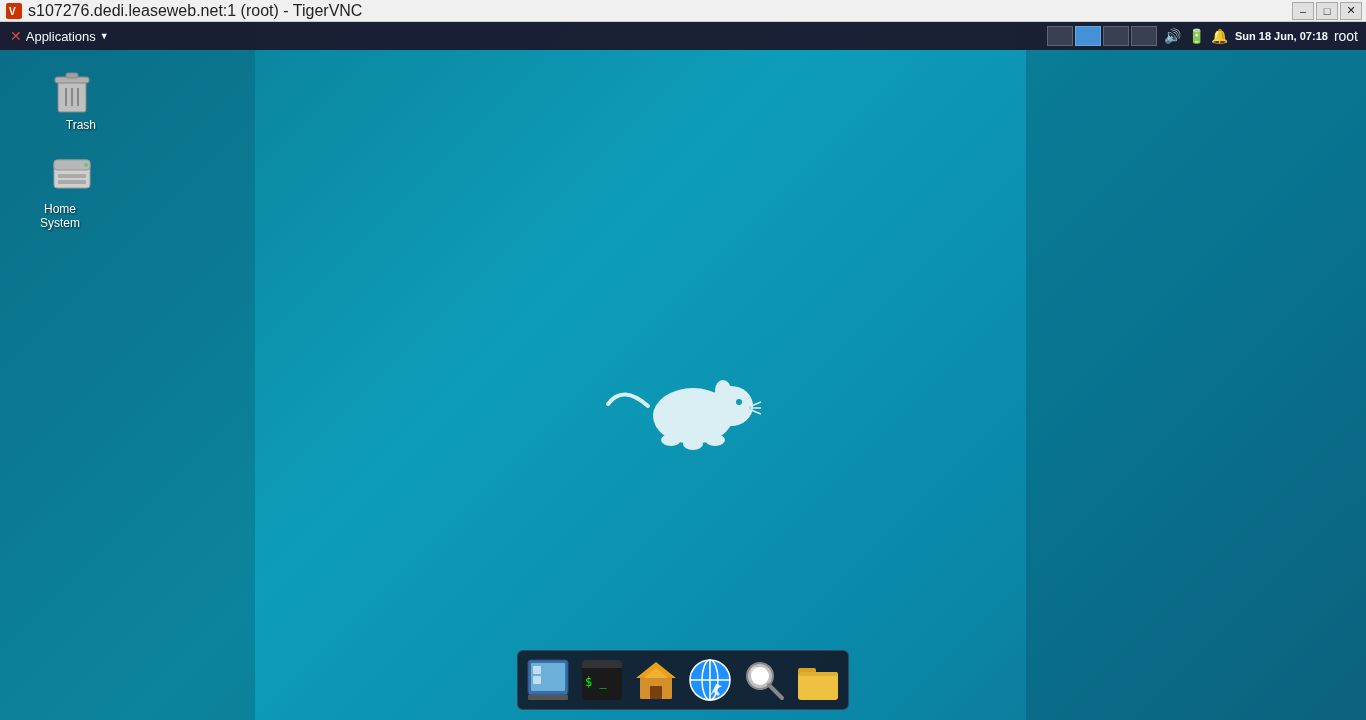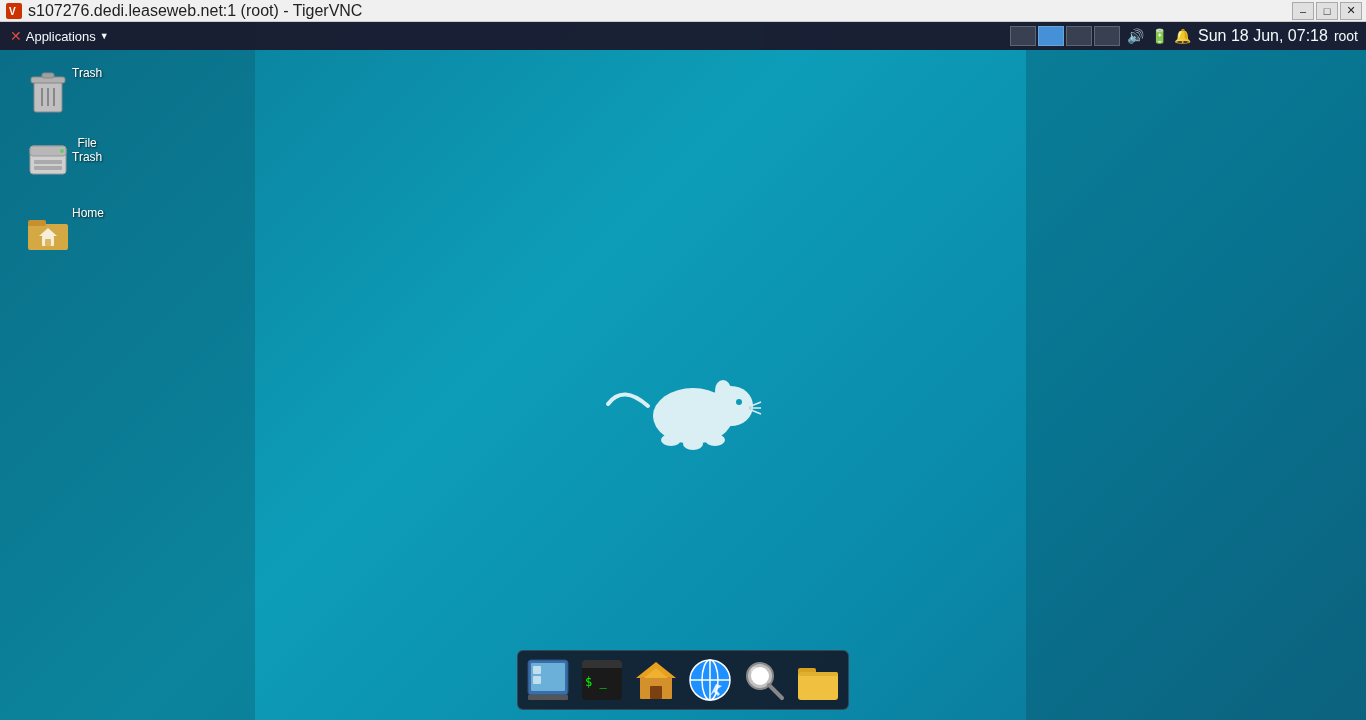--- a/index.html
+++ b/index.html
@@ -114,36 +114,36 @@
       background: rgba(255,255,255,0.15);
       border: 1px solid rgba(255,255,255,0.2);
       cursor: pointer;
     }
     .workspace-btn.active {
       background: #4a90d9;
     }
     #panel-volume { font-size: 14px; cursor: pointer; }
     #panel-battery { font-size: 14px; }
     #panel-notify { font-size: 14px; }
-    #panel-clock { color: white; font-size: 16px; }
+    #panel-clock { color: white; font-size: 11px; font-weight: bold; }
     #panel-user { color: white; font-size: 14px; }
 
     
     #desktop-icons {
       position: absolute;
       top: 40px;
       left: 20px;
       display: flex;
       flex-direction: column;
       gap: 10px;
     }
     .desktop-icon {
       display: flex;
-      flex-direction: row;
-      align-items: flex-start;
+      flex-direction: column;
+      align-items: flex-end;
       width: 80px;
       cursor: pointer;
       padding: 4px;
       border-radius: 4px;
     }
     .desktop-icon .icon-img {
       width: 48px;
       height: 48px;
       display: flex;
       align-items: center;
@@ -284,38 +284,23 @@
 
           <rect x="6" y="10" width="36" height="28" rx="3" fill="#d0d0d0" stroke="#999" stroke-width="1"></rect>
           <rect x="6" y="10" width="36" height="10" rx="3" fill="#b8b8b8" stroke="#999" stroke-width="1"></rect>
 
           <rect x="10" y="24" width="28" height="4" rx="1" fill="#aaa"></rect>
           <rect x="10" y="30" width="28" height="4" rx="1" fill="#aaa"></rect>
 
           <circle cx="38" cy="15" r="2" fill="#66cc66"></circle>
         </svg>
       </div>
-      <span class="icon-label">File Trash</span>
-    </div>
-
-    <div class="desktop-icon">
-      <div class="icon-img">
-        <svg viewBox="0 0 48 48" width="48" height="48">
-
-          <rect x="4" y="18" width="40" height="26" rx="2" fill="#d4a843"></rect>
-
-          <rect x="4" y="14" width="18" height="6" rx="2" fill="#c49030"></rect>
-
-          <polygon points="24,22 15,30 33,30" fill="#fff" opacity="0.8"></polygon>
-          <rect x="18" y="30" width="12" height="10" rx="1" fill="#fff" opacity="0.8"></rect>
-          <rect x="21" y="33" width="6" height="7" rx="1" fill="#d4a843" opacity="0.8"></rect>
-        </svg>
-      </div>
-      <span class="icon-label">Home</span>
-    </div>
+      <span class="icon-label">Home System</span>
+    </div>
+
 
   </div>
 
   <div id="xfce-mouse">
     <svg viewBox="0 0 160 100" width="160" height="100">
 
       <path d="M 5 50 Q 20 30 45 52" stroke="white" stroke-width="4" fill="none" stroke-linecap="round"></path>
 
       <ellipse cx="90" cy="62" rx="40" ry="28" fill="white"></ellipse>
 

